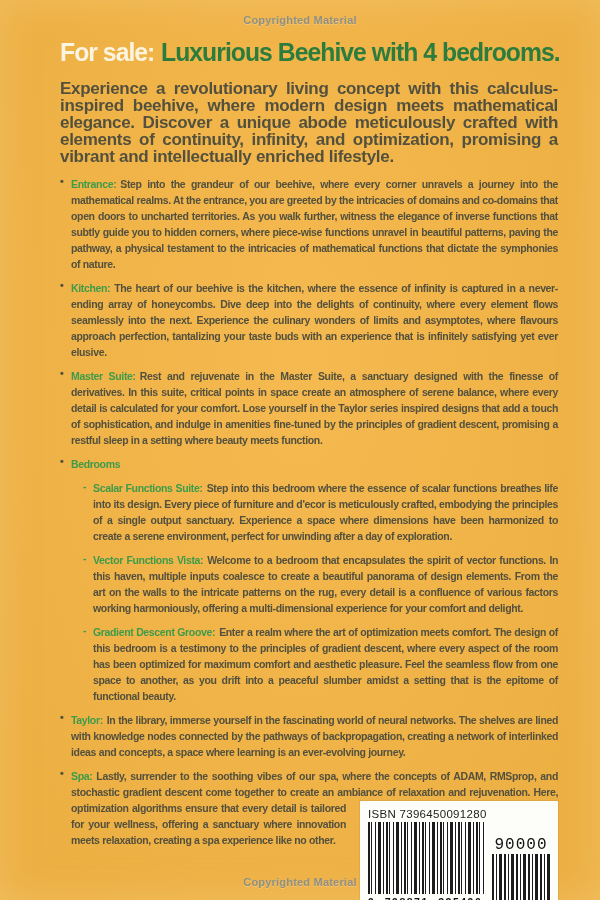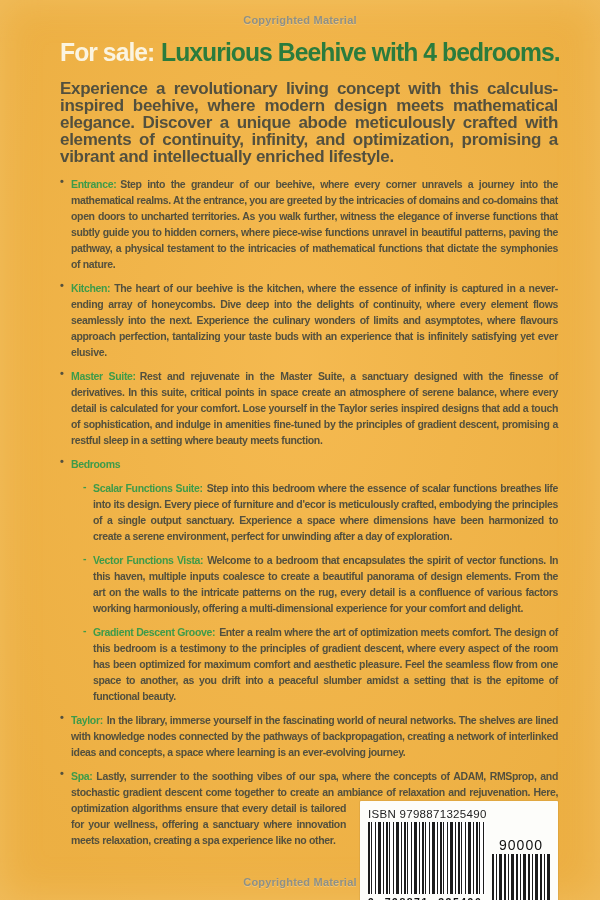--- a/index.html
+++ b/index.html
@@ -148,25 +148,26 @@
     letter-spacing: 1.5px;
     word-spacing: 5px;
     line-height: 14px;
     margin-top: 1px;
     white-space: nowrap;
   }
   .bc-addon { display: block; width: 58px; margin-left: 6px; }
   .bc-price {
     display: block;
     color: #111;
-    font-size: 14px;
+    font-size: 16px;
     font-weight: 400;
     letter-spacing: 1px;
     text-align: center;
     line-height: 15px;
+    font-family: Liberation Mono, monospace;
   }
   .addon-bars {
     height: 55px;
     margin-top: 1px;
     background: repeating-linear-gradient(90deg,
       var(--bars) 0 2px, #fff 2px 4px,
       var(--bars) 4px 5px, #fff 5px 7px,
       var(--bars) 7px 10px, #fff 10px 12px);
   }
 </style>
@@ -221,21 +222,21 @@
       </div>
 
       <div class="bullet">
         <span class="dot">•</span>
         <p class="btext"><span class="label">Taylor:</span><span>In the library, immerse yourself in the fascinating world of neural networks. The shelves are lined with knowledge nodes connected by the pathways of backpropagation, creating a network of interlinked ideas and concepts, a space where learning is an ever-evolving journey.</span></p>
       </div>
 
       <div class="bullet">
         <span class="dot">•</span>
         <p class="btext"><span class="bc-spacer"></span><span class="barcode-float">
-              <span class="isbn-line">ISBN 9798871325490</span>
+              <span class="isbn-line">ISBN 7396450091280</span>
               <span class="bc-row">
                 <span class="bc-main">
                   <span class="bc-bars main-bars"></span>
                   <span class="bc-digits">9 798871 325490</span>
                 </span>
                 <span class="bc-addon">
                   <span class="bc-price">90000</span>
                   <span class="bc-bars addon-bars"></span>
                 </span>
               </span>

